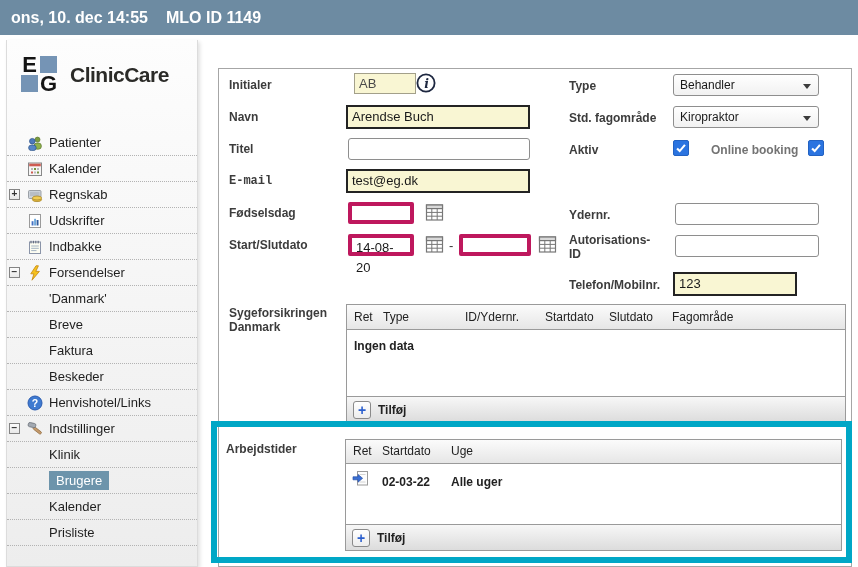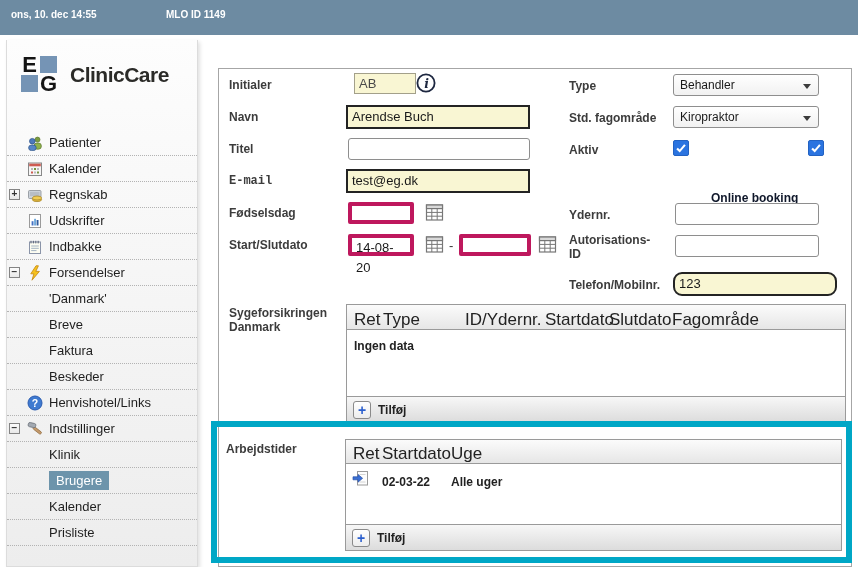--- a/index.html
+++ b/index.html
@@ -4,21 +4,21 @@
 <style>
   * { margin:0; padding:0; box-sizing:border-box; }
   html,body { background:#fff; }
   #screen {
     position:relative; width:858px; height:567px; overflow:hidden;
     font-family:"Liberation Sans", sans-serif; background:#ffffff;
   }
   
   .topbar {
     position:absolute; left:0; top:0; width:858px; height:35px;
-    background:#6d8ba2; color:#fff; font-weight:bold; font-size:10px;
+    background:#6d8ba2; color:#fff; font-weight:bold; font-size:16px;
   }
   .topbar .dt { position:absolute; left:11px; top:9px; }
   .topbar .mlo { position:absolute; left:166px; top:9px; }
   
   .sidebar {
     position:absolute; left:6px; top:40px; width:192px; height:527px;
     background:linear-gradient(#fdfdfd,#ededed);
     border:1px solid #dcdcdc; border-top:none;
     box-shadow:2px 2px 4px rgba(0,0,0,.12);
   }
@@ -67,26 +67,26 @@
     display:flex; align-items:center; padding-left:6px; cursor:pointer;
   }
   .caret {
     position:absolute; right:7px; top:9px; width:0; height:0;
     border-left:4px solid transparent; border-right:4px solid transparent; border-top:5px solid #3c3c3c;
   }
   .cbx {
     position:absolute; width:16px; height:16px; background:#2b74e0; border-radius:2px;
     border:1px solid #2362c2; cursor:pointer;
   }
-  .olb-label { position:absolute; font-size:12px; font-weight:bold; color:#0f172a;margin-top:48px; }
+  .olb-label { position:absolute; font-size:12px; font-weight:bold; color:#737373; }
   
   .dtable { position:absolute; border:1px solid #9a9a9a; background:#fff; }
   .dt-head {
     position:relative; height:25px; background:linear-gradient(#fbfbfb,#e6e6e6);
-    border-bottom:1px solid #9a9a9a; font-size:17px; color:#222;
+    border-bottom:1px solid #9a9a9a; font-size:12px; color:#222;
   }
   .dt-head span { position:absolute; top:5px; }
   .dt-body { position:relative; background:#fff; font-size:12px; font-weight:bold; color:#222; }
   .dt-foot {
     position:absolute; left:0; bottom:0; width:100%; height:26px;
     background:linear-gradient(#f7f7f7,#dcdcdc); border-top:1px solid #9a9a9a;
   }
   .plus-btn {
     position:absolute; left:6px; top:4px; width:18px; height:18px;
     background:linear-gradient(#ffffff,#ededed); border:1px solid #8a8a8a; border-radius:3px;
@@ -347,21 +347,21 @@
     </span>
 
     <span class="flabel" style="left:350px; top:139px;">Ydernr.</span>
     <div class="inp inp-white" style="left:456px; top:134px; width:144px; line-height:20px;"></div>
 
     <span class="flabel" style="left:350px; top:164px; width:100px;">Autorisations-
 ID</span>
     <div class="inp inp-white" style="left:456px; top:166px; width:144px; line-height:20px;"></div>
 
     <span class="flabel" style="left:350px; top:209px;">Telefon/Mobilnr.</span>
-    <div class="inp inp-ystrong" style="left:454px; top:203px; width:164px; line-height:20px;border-radius:9px;">123</div>
+    <div class="inp inp-ystrong" style="left:454px; top:203px; width:124px; line-height:20px;">123</div>
 
     <span class="flabel" style="left:10px; top:237px; width:110px;">Sygeforsikringen
 Danmark</span>
     <div class="dtable" style="left:127px; top:235px; width:500px; height:119px;">
       <div class="dt-head">
         <span style="left:7px;">Ret</span>
         <span style="left:36px;">Type</span>
         <span style="left:118px;">ID/Ydernr.</span>
         <span style="left:198px;">Startdato</span>
         <span style="left:262px;">Slutdato</span>

